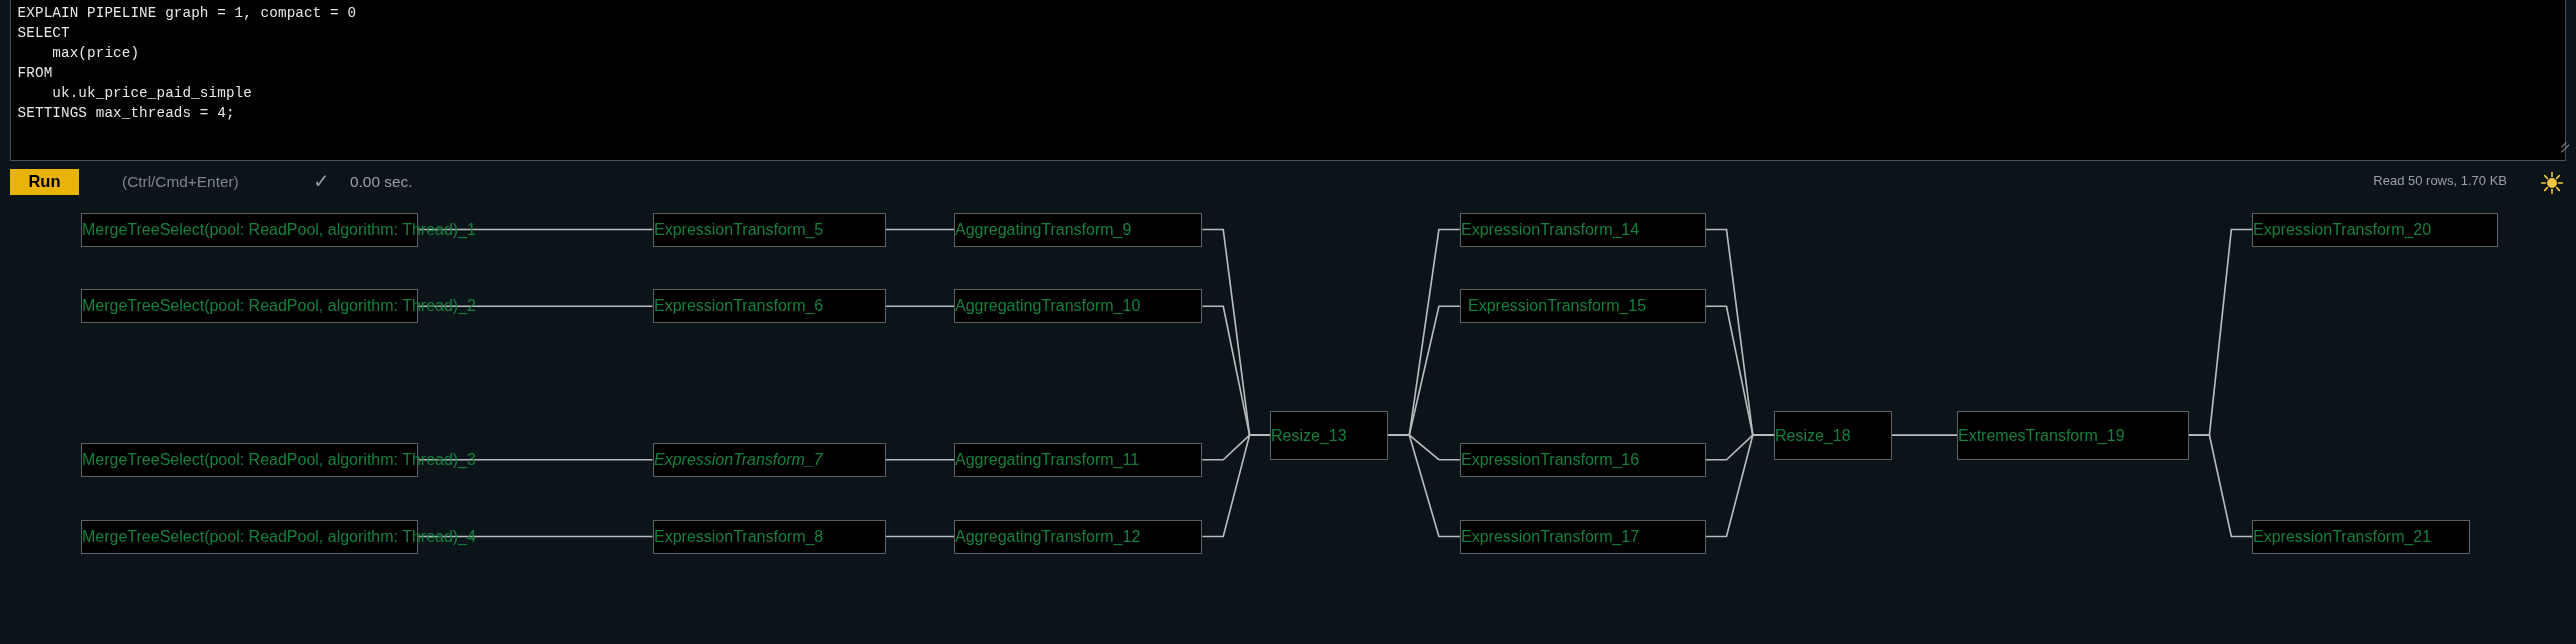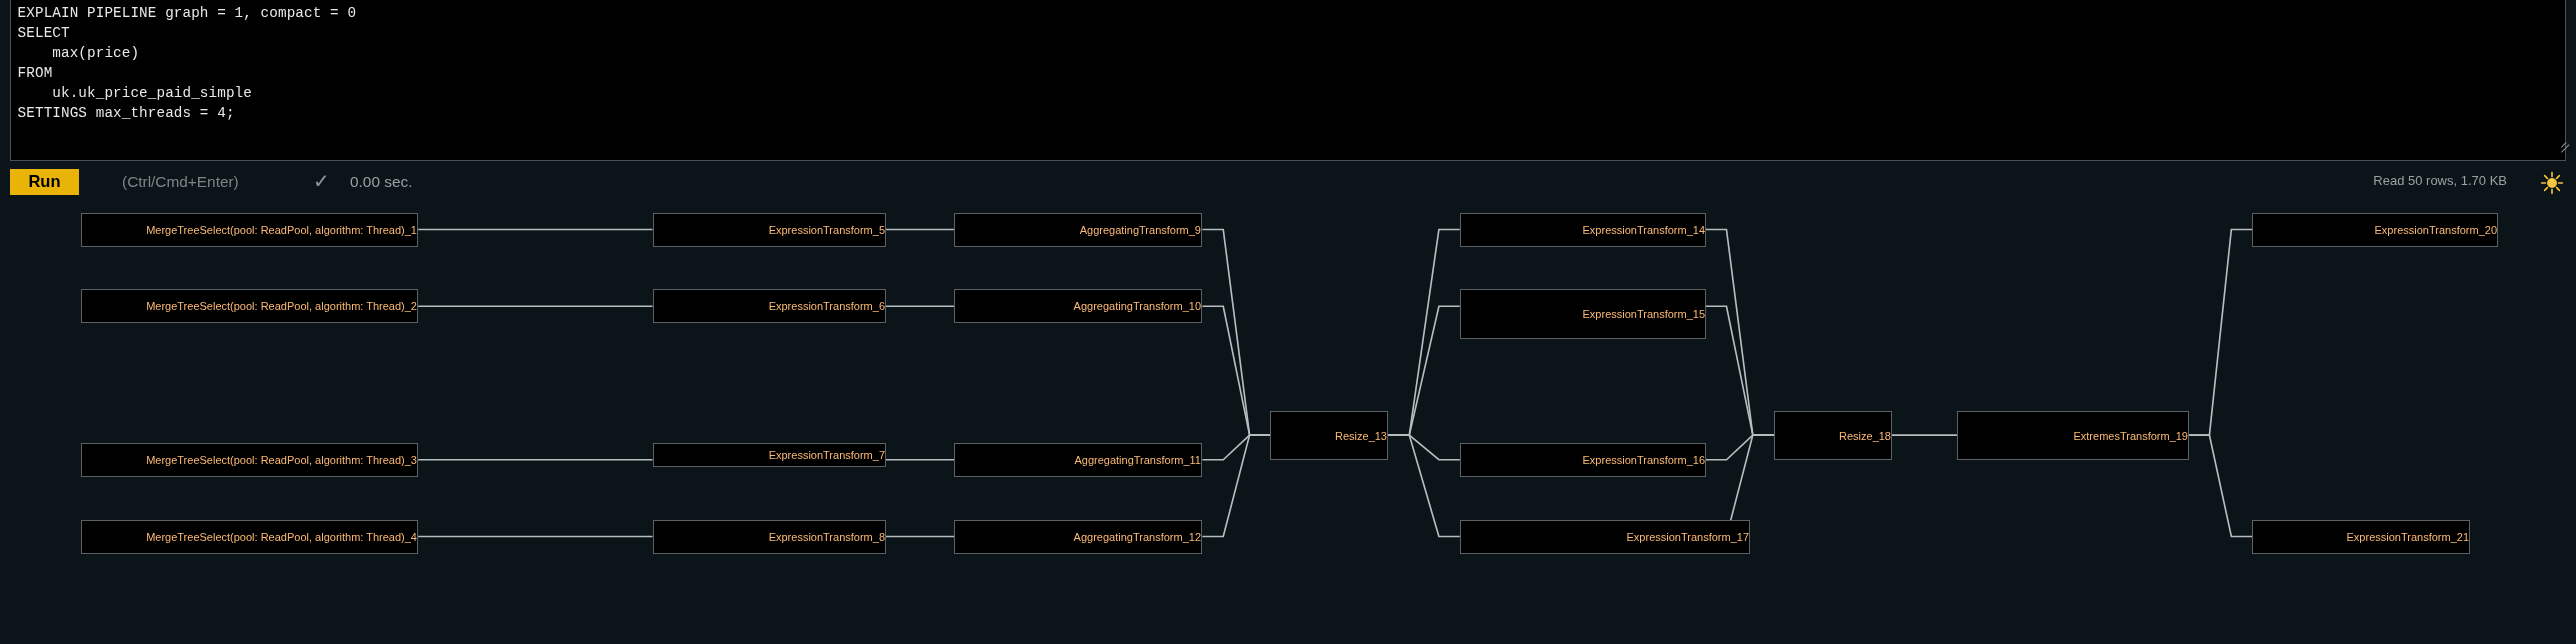--- a/index.html
+++ b/index.html
@@ -130,25 +130,25 @@
     left: 0;
     top: 0;
     width: 2576px;
     height: 448px;
   }
   .node {
     position: absolute;
     box-sizing: border-box;
     background: #000000;
     border: 1.1px solid #5b6164;
-    color: #fdba74;
-    font-size: 11px;
+    color: #15803d;
+    font-size: 16px;
     display: flex;
     align-items: center;
-    justify-content: flex-end;
+    justify-content: flex-start;
     white-space: nowrap;
     cursor: pointer;
   }
 </style>
 </head>
 <body>
 
 <div id="editor-wrap">
   <textarea id="query-editor" spellcheck="false" placeholder="Enter query..." style="">EXPLAIN PIPELINE graph = 1, compact = 0
 SELECT
@@ -228,21 +228,21 @@
       </div>
       <div class="node" style="left: 81px; top: 324px; width: 337px; height: 34px;">
         <span>MergeTreeSelect(pool: ReadPool, algorithm: Thread)_4</span>
       </div>
       <div class="node" style="left: 653px; top: 16.5px; width: 233px; height: 34px;">
         <span>ExpressionTransform_5</span>
       </div>
       <div class="node" style="left: 653px; top: 93px; width: 233px; height: 34px;">
         <span>ExpressionTransform_6</span>
       </div>
-      <div class="node" style="left: 653px; top: 247px; width: 233px; height: 24px;">
+      <div class="node" style="left: 653px; top: 247px; width: 233px; height: 34px; font-style: italic;">
         <span>ExpressionTransform_7</span>
       </div>
       <div class="node" style="left: 653px; top: 324px; width: 233px; height: 34px;">
         <span>ExpressionTransform_8</span>
       </div>
       <div class="node" style="left: 954px; top: 16.5px; width: 248px; height: 34px;">
         <span>AggregatingTransform_9</span>
       </div>
       <div class="node" style="left: 954px; top: 93px; width: 248px; height: 34px;">
         <span>AggregatingTransform_10</span>
@@ -252,27 +252,27 @@
       </div>
       <div class="node" style="left: 954px; top: 324px; width: 248px; height: 34px;">
         <span>AggregatingTransform_12</span>
       </div>
       <div class="node" style="left: 1270px; top: 215px; width: 118px; height: 49px;">
         <span>Resize_13</span>
       </div>
       <div class="node" style="left: 1460px; top: 16.5px; width: 246px; height: 34px;">
         <span>ExpressionTransform_14</span>
       </div>
-      <div class="node" style="left: 1460px; top: 93px; width: 246px; height: 50px;">
+      <div class="node" style="left: 1460px; top: 93px; width: 246px; height: 34px; padding-left: 7px;">
         <span>ExpressionTransform_15</span>
       </div>
       <div class="node" style="left: 1460px; top: 247px; width: 246px; height: 34px;">
         <span>ExpressionTransform_16</span>
       </div>
-      <div class="node" style="left: 1460px; top: 324px; width: 290px; height: 34px;">
+      <div class="node" style="left: 1460px; top: 324px; width: 246px; height: 34px;">
         <span>ExpressionTransform_17</span>
       </div>
       <div class="node" style="left: 1774px; top: 215px; width: 118px; height: 49px;">
         <span>Resize_18</span>
       </div>
       <div class="node" style="left: 1957px; top: 215px; width: 232px; height: 49px;">
         <span>ExtremesTransform_19</span>
       </div>
       <div class="node" style="left: 2252px; top: 16.5px; width: 246px; height: 34px;">
         <span>ExpressionTransform_20</span>

